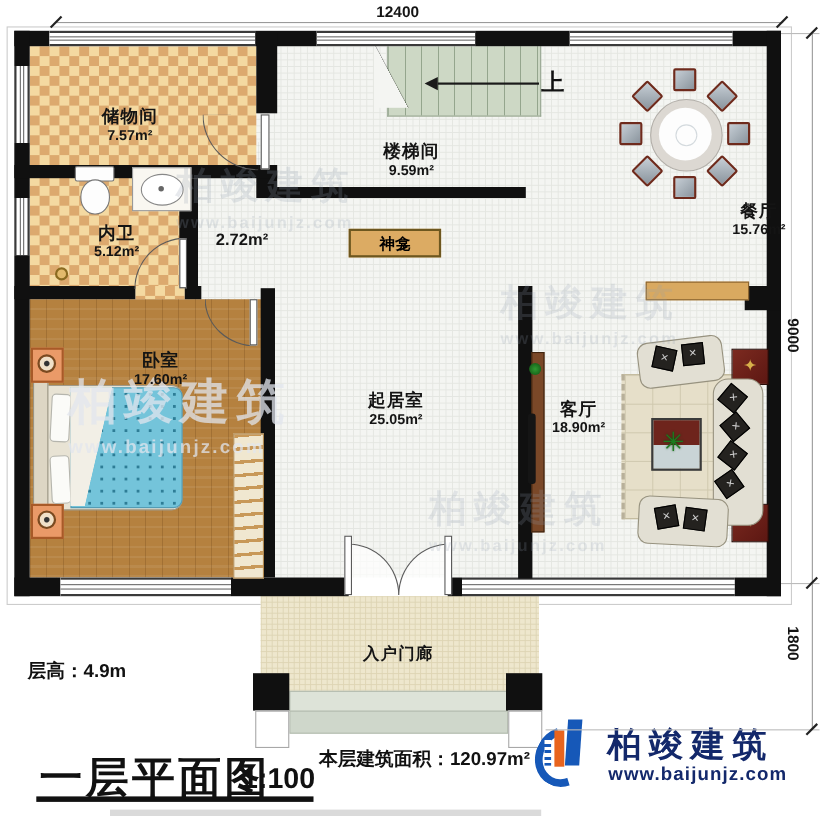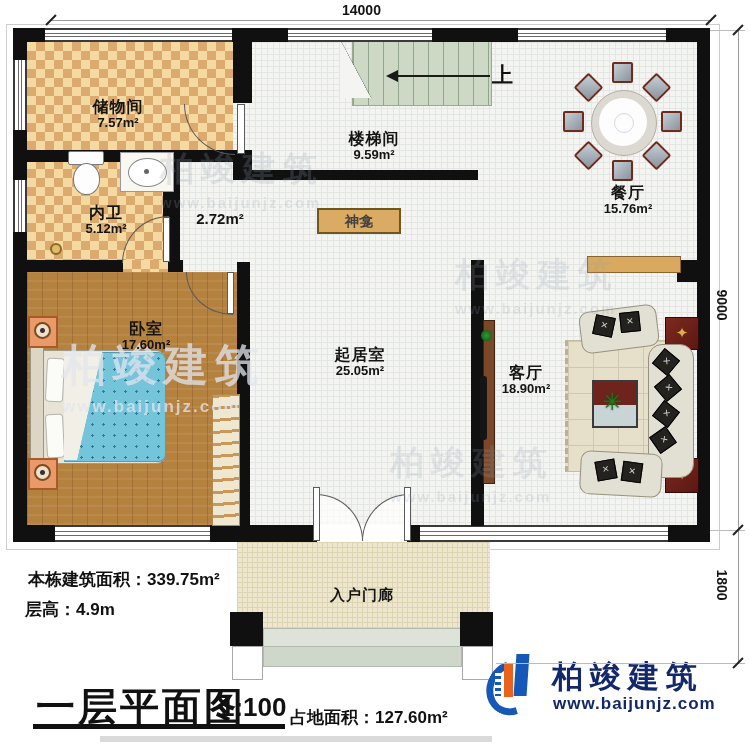--- a/index.html
+++ b/index.html
@@ -143,21 +143,21 @@
   <div class="sidetab" style="left:665px;top:317px;width:32px;height:31px;font-size:15px;line-height:30px;z-index:29;">✦</div>
   <div class="sidetab" style="left:665px;top:458px;width:32px;height:33px;font-size:15px;line-height:32px;z-index:29;">✦</div>
   <div class="abs" style="left:592px;top:380px;width:46px;height:48px;background:linear-gradient(180deg,#6e241c 0 52%,#c9d4d6 52% 100%);border:2px solid #3a3a3a;box-sizing:border-box;z-index:30;"></div>
   <div class="abs" style="left:602px;top:388px;font-size:24px;color:#1d7a1f;text-shadow:0 0 2px #0b4a0d;z-index:31;">✳</div>
 
   <div class="abs" style="left:483px;top:320px;width:10px;height:162px;background:#7a4828;border:1px solid #3f240f;z-index:30;"></div>
   <div class="abs" style="left:480px;top:376px;width:7px;height:64px;background:#151515;border-radius:3px;z-index:31;"></div>
   <div class="abs" style="left:481px;top:330px;width:11px;height:11px;background:radial-gradient(#2f9a32,#105212);border-radius:50%;z-index:31;"></div>
 
   <div class="abs" style="left:317px;top:208px;width:84px;height:26px;background:#dcab63;border:2px solid #6d571f;box-sizing:border-box;z-index:33;text-align:center;">
-    <span style="font-size:14px;font-weight:bold;color:#404040;line-height:22px;">神龛</span>
+    <span style="font-size:14px;font-weight:bold;color:#000000;line-height:22px;">神龛</span>
   </div>
   <div class="abs" style="left:587px;top:256px;width:92px;height:15px;background:#d9a960;border:1px solid #8a6430;z-index:34;"></div>
 
   <div class="wall" style="left:13px;top:28px;width:32px;height:14px;"></div>
   <div class="win-h" style="left:45px;top:28px;width:187px;height:14px;box-sizing:border-box;"></div>
   <div class="wall" style="left:232px;top:28px;width:56px;height:14px;"></div>
   <div class="win-h" style="left:288px;top:28px;width:144px;height:14px;box-sizing:border-box;"></div>
   <div class="wall" style="left:432px;top:28px;width:86px;height:14px;"></div>
   <div class="win-h" style="left:518px;top:28px;width:148px;height:14px;box-sizing:border-box;"></div>
   <div class="wall" style="left:666px;top:28px;width:44px;height:14px;"></div>
@@ -210,63 +210,62 @@
     <span class="nm">内卫</span>
     <span class="ar">5.12m²</span>
   </div>
   <div class="rlabel" style="left:220px;top:210px;">
     <span class="ar" style="font-size:15px;">2.72m²</span>
   </div>
   <div class="rlabel" style="left:374px;top:130px;">
     <span class="nm">楼梯间</span>
     <span class="ar">9.59m²</span>
   </div>
-  <div class="rlabel" style="left:628px;top:184px;">
+  <div class="rlabel" style="left:690px;top:184px;">
     <span class="nm">餐厅</span>
     <span class="ar">15.76m²</span>
   </div>
   <div class="rlabel" style="left:146px;top:320px;">
     <span class="nm">卧室</span>
     <span class="ar">17.60m²</span>
   </div>
-  <div class="rlabel" style="left:360px;top:346px;">
+  <div class="rlabel" style="left:360px;top:356px;">
     <span class="nm">起居室</span>
     <span class="ar">25.05m²</span>
   </div>
   <div class="rlabel" style="left:526px;top:364px;">
     <span class="nm">客厅</span>
     <span class="ar">18.90m²</span>
   </div>
   <div class="rlabel" style="left:362px;top:586px;">
     <span class="nm" style="font-size:15px;">入户门廊</span>
   </div>
 
   <div class="dimline" style="left:50px;top:20px;width:662px;height:1px;"></div>
   <div class="tick" style="left:44px;top:19px;"></div>
   <div class="tick" style="left:704px;top:19px;"></div>
-  <div class="dim" style="left:342px;top:2px;">14000</div>
+  <div class="dim" style="left:342px;top:2px;">12400</div>
 
   <div class="dimline" style="left:738px;top:30px;width:1px;height:633px;"></div>
   <div class="dimline" style="left:710px;top:30px;width:35px;height:1px;background:#bbb;"></div>
   <div class="dimline" style="left:710px;top:530px;width:35px;height:1px;background:#bbb;"></div>
   <div class="dimline" style="left:496px;top:663px;width:249px;height:1px;background:#bbb;"></div>
   <div class="tick" style="left:731px;top:29px;"></div>
   <div class="tick" style="left:731px;top:529px;"></div>
   <div class="tick" style="left:731px;top:662px;"></div>
   <div class="dim" style="left:706px;top:297px;transform:rotate(90deg);">9000</div>
   <div class="dim" style="left:706px;top:577px;transform:rotate(90deg);">1800</div>
 
-  <div class="ftxt" style="left:28px;top:568px;font-size:17px;font-weight:600;">本栋建筑面积：339.75m²</div>
   <div class="ftxt" style="left:25px;top:598px;font-size:17px;font-weight:600;">层高：4.9m</div>
 
   <div class="ftxt" style="left:36px;top:680px;font-size:39px;font-weight:900;letter-spacing:3px;">一层平面图</div>
   <div class="ftxt" style="left:220px;top:692px;font-size:26px;font-weight:600;">1:100</div>
   <div class="abs" style="left:33px;top:724px;width:252px;height:5px;background:#111;"></div>
 
-  <div class="ftxt" style="left:290px;top:706px;font-size:17px;font-weight:600;">占地面积：127.60m²</div>
+  <div class="ftxt" style="left:290px;top:678px;font-size:17px;font-weight:600;">本层建筑面积：120.97m²</div>
 
   <div class="abs" style="left:487px;top:650px;width:60px;height:72px;">
     <div style="position:absolute;left:0;top:10px;width:50px;height:56px;border:7px solid #1658b8;border-top-color:transparent;border-right-color:transparent;border-radius:50%;transform:rotate(28deg);box-sizing:border-box;"></div>
     <div style="position:absolute;left:28px;top:4px;width:13px;height:42px;background:#1658b8;transform:skewX(-4deg);"></div>
     <div style="position:absolute;left:17px;top:14px;width:9px;height:33px;background:#e8641e;"></div>
     <div style="position:absolute;left:8px;top:20px;width:6px;height:26px;background:repeating-linear-gradient(#1658b8 0 3px,#ffffff 3px 6px);"></div>
   </div>
   <div class="ftxt" style="left:552px;top:656px;font-size:31px;font-weight:900;color:#13286b;letter-spacing:7px;">柏竣建筑</div>
   <div class="ftxt" style="left:553px;top:694px;font-size:17px;font-weight:bold;color:#13286b;letter-spacing:1px;">www.baijunjz.com</div>
 

